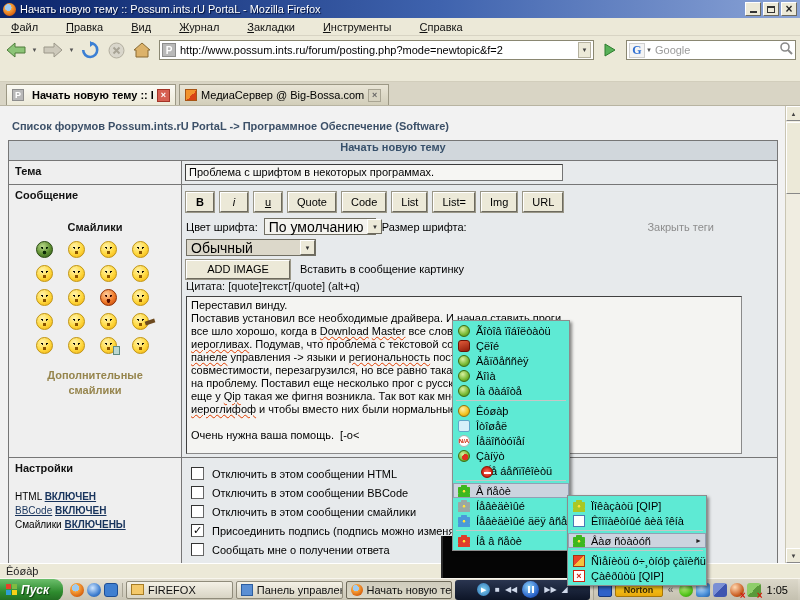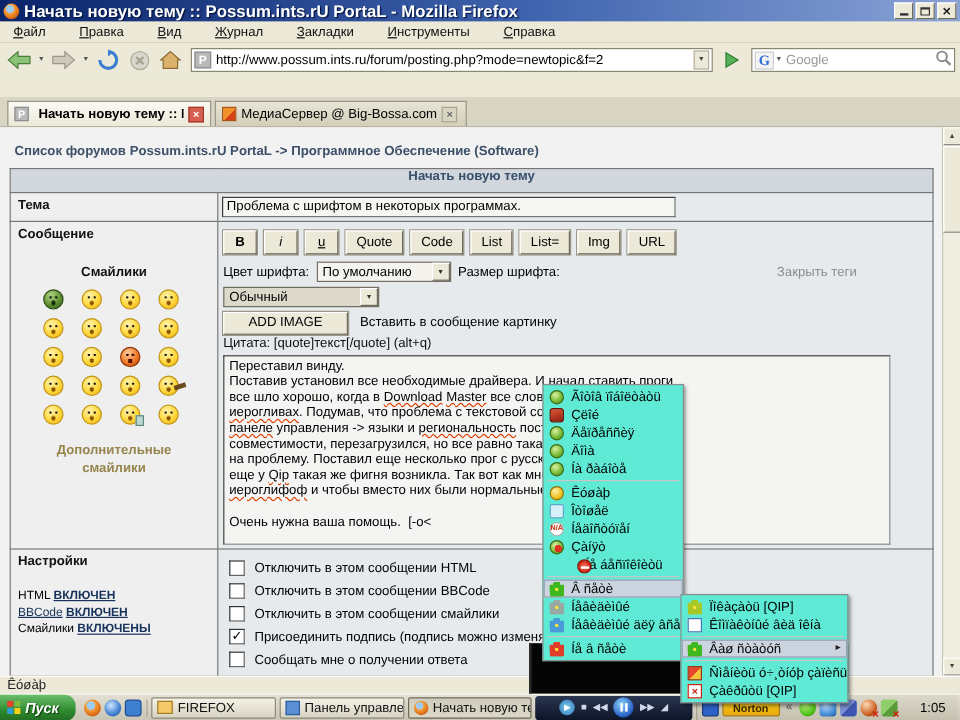--- a/index.html
+++ b/index.html
@@ -2,21 +2,21 @@
 <html><head>
 <meta charset="utf-8">
 <style>
   *{margin:0;padding:0;box-sizing:border-box;font-family:"Liberation Sans","DejaVu Sans",sans-serif}
   html,body{width:800px;height:600px;overflow:hidden;background:#ece9d8}
   #root{position:relative;width:800px;height:600px;background:#ece9d8}
 
   
   .titlebar{height:18px;background:linear-gradient(90deg,#0a246a,#3f63ae 55%,#8aa3d6);display:flex;align-items:center;padding:0 3px;color:#fff}
   .ff-ico{width:13px;height:13px;border-radius:50%;background:radial-gradient(circle at 40% 35%,#9ecbf0 0 28%,#f7a23b 30%,#d96511 70%,#8c3b05);margin-right:4px;flex:none}
-  .title{font-size:14px;font-weight:bold;white-space:nowrap;overflow:hidden;flex:1;text-shadow:1px 1px 1px #00103a}
+  .title{font-size:11px;font-weight:normal;white-space:nowrap;overflow:hidden;flex:1;text-shadow:1px 1px 1px #00103a}
   .winbtns{display:flex;gap:2px}
   .wb{width:16px;height:14px;background:#ece9d8;border:1px solid;border-color:#fff #6d6a5e #6d6a5e #fff;display:flex;align-items:center;justify-content:center;font-size:10px;color:#222;line-height:1}
   .wb .min{width:7px;height:3px;border-bottom:2px solid #333;margin-top:5px}
   .wb .max{width:8px;height:7px;border:1px solid #333;border-top:2px solid #333}
   .wb.close::after{content:"×";font-weight:bold;font-size:12px}
 
   
   .menubar{height:18px;background:#ece9d8;border-bottom:1px solid #d8d4c4;display:flex;align-items:center;padding-left:4px;gap:14px}
   .menu-item-top{font-size:11px;padding:1px 7px;color:#111}
   .menu-item-top:first-letter{text-decoration:underline}
@@ -87,21 +87,21 @@
   .smiley.v-gun::after{content:"";position:absolute;right:-7px;top:6px;width:10px;height:4px;background:#6d4a1e;transform:rotate(-18deg)}
   .smiley.v-drink::after{content:"";position:absolute;right:-4px;top:8px;width:5px;height:7px;background:#bcd8d2;border:1px solid #5e8a82}
   .morelink{font-size:11px;color:#96854d;line-height:1.35}
 
   .msgstack{padding:2px 0 0 1px}
   .bbrow{display:flex;gap:6px;margin:2px 0 4px 0}
   .bbbtn{height:20px;min-width:28px;padding:0 8px;background:#ece9d8;border:1px solid;border-color:#fff #6d6a5e #6d6a5e #fff;box-shadow:0 0 0 1px #9a9788;font-size:11px;display:flex;align-items:center;justify-content:center;color:#000}
   .bbbtn.b{font-weight:bold}.bbbtn.i{font-style:italic}.bbbtn.u{text-decoration:underline}
   .fontrow{display:flex;align-items:center;gap:6px;height:21px;font-size:11px}
   .sel{height:17px;background:#f4f3ee;border:1px solid #716f63;display:flex;align-items:center}
-  .sel .selval{font-size:11px;padding:16px 4px;flex:1;white-space:nowrap}
+  .sel .selval{font-size:14px;padding:16px 4px;flex:1;white-space:nowrap}
   .selbtn{width:15px;height:15px;background:#ece9d8;border:1px solid;border-color:#fff #6d6a5e #6d6a5e #fff;display:flex;align-items:center;justify-content:center;flex:none}
   .selbtn::after{content:"▼";font-size:6px;color:#333}
   .sel.color{width:112px}
   .sel.size{width:130px;background:#dcd8ca}
   .closetags{margin-left:auto;margin-right:60px;color:#8d8d8d}
   .addrow{display:flex;align-items:center;gap:10px;height:22px;font-size:11px}
   .addimg{height:19px;width:104px;background:#ece9d8;border:1px solid;border-color:#fff #6d6a5e #6d6a5e #fff;box-shadow:0 0 0 1px #9a9788;font-size:11px;display:flex;align-items:center;justify-content:center}
   .quotehint{font-size:11px;height:16px;color:#111}
   .ta{width:556px;height:158px;background:#f4f4f2;border:1px solid #8a8a8a;border-top-color:#404040;border-left-color:#404040;font-size:11px;line-height:13px;padding:2px 4px;color:#000;overflow:hidden;white-space:pre-wrap}
   .sp{text-decoration:underline wavy #e03c00 1px;text-underline-offset:1px}
@@ -132,21 +132,21 @@
   .taskbtn{height:18px;width:118px;background:linear-gradient(#f4f1e6,#d8d4c4);border:1px solid #8f8b7a;border-radius:2px;display:flex;align-items:center;gap:4px;padding:0 4px;font-size:11px;color:#111;overflow:hidden;white-space:nowrap}
   .taskbtn.pressed{background:linear-gradient(#cfccbd,#dcd8c8);border-color:#6e6a5a}
   .tb-folder{width:13px;height:11px;background:#f4c96a;border:1px solid #a67c24;flex:none}
   .tb-cpl{width:12px;height:12px;background:#5a8fd4;border:1px solid #2d5ea0;flex:none}
   .tb-ff{width:12px;height:12px;border-radius:50%;background:radial-gradient(circle at 40% 35%,#9ecbf0 0 28%,#f7a23b 30%,#d96511 70%,#8c3b05);flex:none}
   .mediaband{height:20px;width:150px;background:linear-gradient(#2a3550,#0d1527);border-radius:3px;display:flex;align-items:center;justify-content:center;gap:5px;color:#cfd8ea}
   .mb-g{font-size:8px;line-height:1}
   .mb-play{width:13px;height:13px;border-radius:50%;background:radial-gradient(#7fd0f2,#2a6fb0);display:flex;align-items:center;justify-content:center;font-size:7px;color:#fff}
   .mb-pause{width:17px;height:17px;border-radius:50%;background:radial-gradient(circle at 40% 35%,#8fd4f7,#2a62c8 65%,#123a80);display:flex;align-items:center;justify-content:center;gap:2px}
   .mb-pause i{width:2px;height:7px;background:#fff}
-  .tray{margin-left:auto;display:flex;align-items:center;gap:16px;height:22px;border-left:1px solid #a8a494;padding:0 4px;background:linear-gradient(#dcd8ca,#c3bfae)}
+  .tray{margin-left:auto;display:flex;align-items:center;gap:3px;height:22px;border-left:1px solid #a8a494;padding:0 4px;background:linear-gradient(#dcd8ca,#c3bfae)}
   .tico{width:14px;height:14px;flex:none}
   .tc-keyboard-layout{background:#2e62c8;border:1px solid #16397e;border-radius:2px}
   .tc-norton{width:48px;height:15px;background:linear-gradient(#ffd324,#e8a80a);border:1px solid #a87708;border-radius:2px;color:#3a2a00;font-size:9px;font-weight:bold;display:flex;align-items:center;justify-content:center}
   .tc-collapse-chevron{width:10px;background:transparent;color:#555;font-size:10px;display:flex;align-items:center;justify-content:center}
   .tc-qip-flower{border-radius:50%;background:radial-gradient(circle at 38% 32%,#b9f07a,#52c41c 60%,#2f7d0a)}
   .tc-network{background:radial-gradient(circle at 38% 32%,#bfe0ff,#4a90d9 60%,#1f5aa0);border-radius:3px}
   .tc-messenger{background:linear-gradient(135deg,#7a8fd4 50%,#3d55b0 50%);border-radius:3px}
   .tc-alert{background:radial-gradient(circle at 35% 30%,#ffd8b0,#c85a1e 65%,#7a2e08);border-radius:50%;position:relative}
   .tc-disconnect{background:linear-gradient(135deg,#8fce6a 50%,#5a9a3a 50%);border-radius:3px;position:relative}
   .tc-alert::after,.tc-disconnect::after{content:"×";position:absolute;right:-2px;bottom:-4px;color:#d41c0c;font-weight:bold;font-size:10px}

